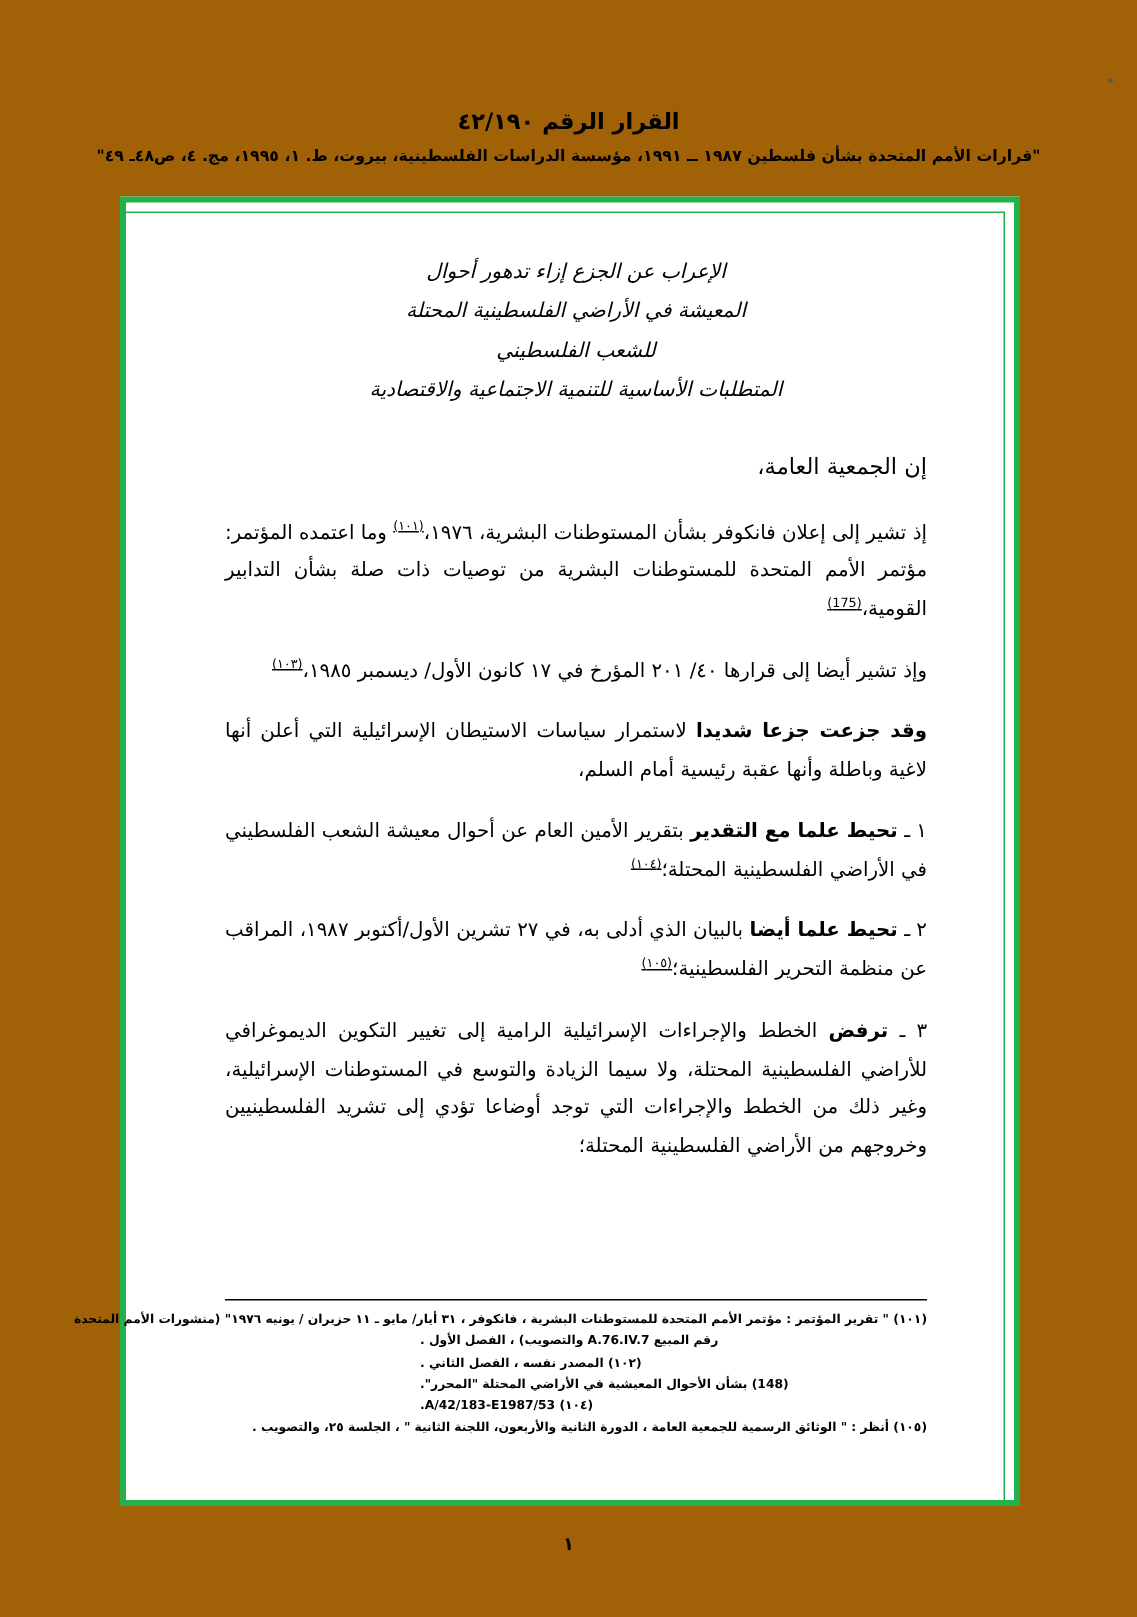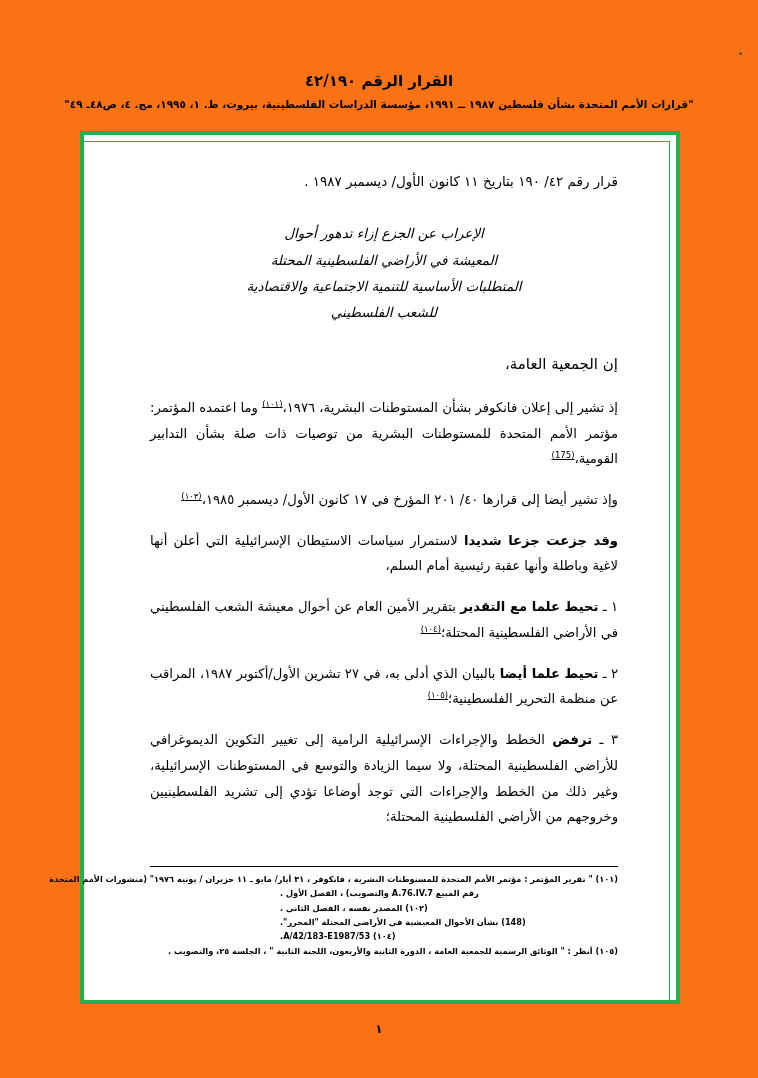--- a/index.html
+++ b/index.html
@@ -4,21 +4,21 @@
 <style>
   html, body {
     margin: 0;
     padding: 0;
     background: #ffffff;
   }
   .page {
     position: relative;
     width: 758px;
     height: 1078px;
-    background: #f97316;
+    background: #a16207;
     font-family: "DejaVu Sans", "Liberation Sans", sans-serif;
     color: #000000;
     overflow: hidden;
   }
   .corner-dot {
     position: absolute;
     top: 52px;
     right: 16px;
     width: 3px;
     height: 3px;
@@ -156,27 +156,26 @@
 
   <div class="doc-title">القرار الرقم ٤٢/١٩٠</div>
   <div class="doc-subtitle">"قرارات الأمم المتحدة بشأن فلسطين ١٩٨٧ ــ ١٩٩١، مؤسسة الدراسات الفلسطينية، بيروت، ط. ١، ١٩٩٥، مج. ٤، ص٤٨ـ ٤٩"</div>
 
   <div class="frame">
     <div class="frame-inner"></div>
   </div>
 
   <div class="content">
 
-    <div class="res-head">قرار رقم ٤٢/ ١٩٠ بتاريخ ١١ كانون الأول/ ديسمبر ١٩٨٧ .</div>
 
     <div class="title-block">
       <div>الإعراب عن الجزع إزاء تدهور أحوال</div>
       <div>المعيشة في الأراضي الفلسطينية المحتلة</div>
+      <div>للشعب الفلسطيني</div>
       <div>المتطلبات الأساسية للتنمية الاجتماعية والاقتصادية</div>
-      <div>للشعب الفلسطيني</div>
     </div>
 
     <div class="lead">إن الجمعية العامة،</div>
 
     <div class="para just">
       <span>إذ تشير إلى إعلان فانكوفر بشأن المستوطنات البشرية، ١٩٧٦،</span><sup>(١٠١)</sup><span> وما اعتمده المؤتمر: مؤتمر الأمم المتحدة للمستوطنات البشرية من توصيات ذات صلة بشأن التدابير القومية،</span><sup>(175)</sup>
     </div>
 
     <div class="para just">
       <span>وإذ تشير أيضا إلى قرارها ٤٠/ ٢٠١ المؤرخ في ١٧ كانون الأول/ ديسمبر ١٩٨٥،</span><sup>(١٠٣)</sup>

